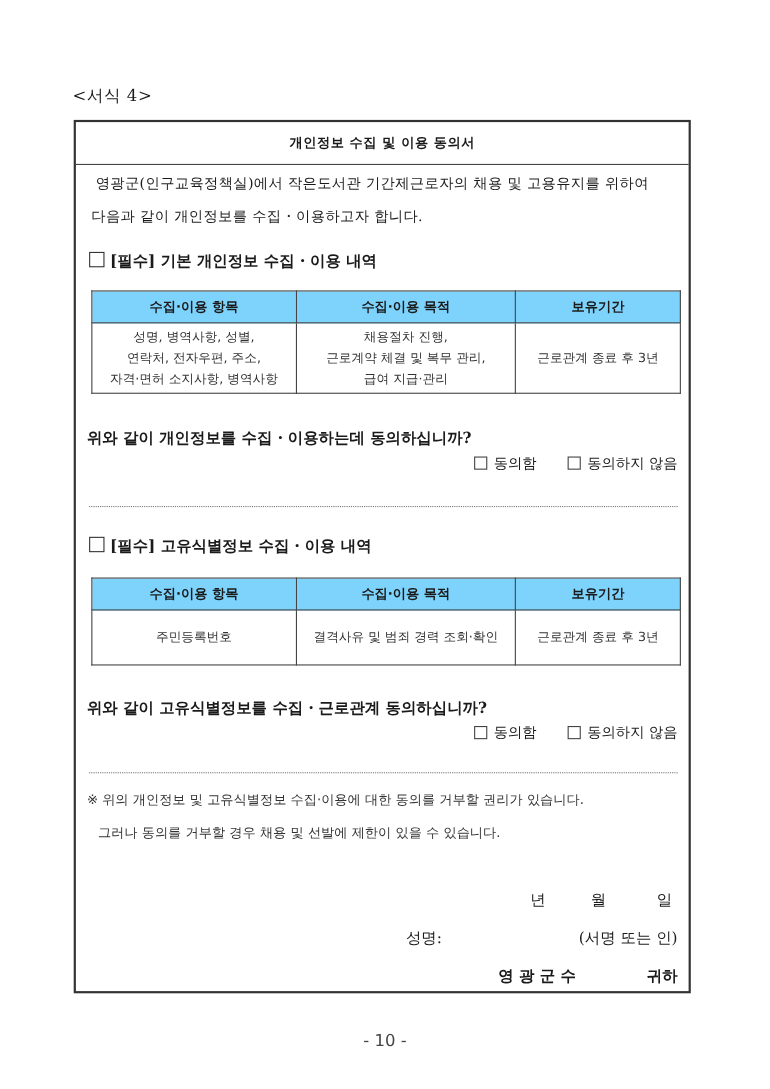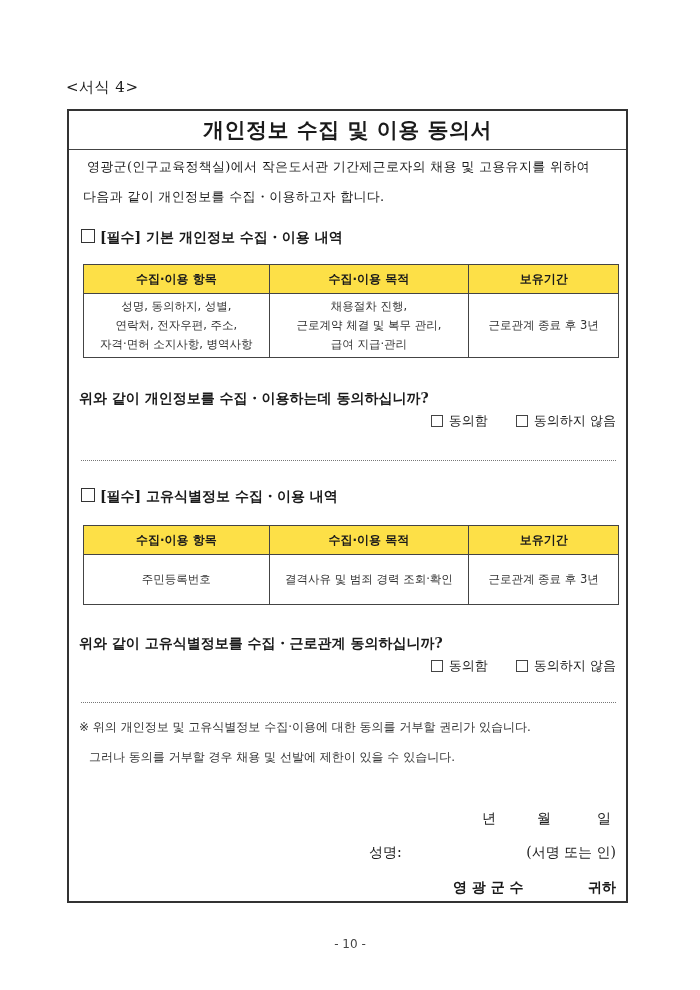--- a/index.html
+++ b/index.html
@@ -8,43 +8,43 @@
     font-family: "DejaVu Serif", "Liberation Serif", serif; color: #1a1a1a;
     overflow: hidden;
   }
   .form-label { position: absolute; left: 66px; top: 78px; font-size: 15px; letter-spacing: 0.5px; }
   .frame {
     position: absolute; left: 67px; top: 109px; width: 561px; height: 794px;
     border: 2px solid #333; box-sizing: border-box;
   }
   .title-bar {
     height: 38px; border-bottom: 1px solid #444; display: flex; align-items: center; justify-content: center;
-    font-family: "DejaVu Sans", "Liberation Sans", sans-serif; font-weight: bold; font-size: 21px; letter-spacing: 0.5px;
+    font-family: "DejaVu Sans", "Liberation Sans", sans-serif; font-weight: bold; font-size: 12px; letter-spacing: 0.5px;
   }
   .abs { position: absolute; }
   .intro { left: 18px; font-size: 13px; letter-spacing: 0.3px; white-space: nowrap; }
   .section-head { left: 12px; font-size: 14px; font-weight: bold; white-space: nowrap; }
   .question { left: 10px; font-size: 14px; font-weight: bold; white-space: nowrap; margin-top: 12px; }
   .choices { right: 10px; font-size: 13px; display: flex; gap: 28px; white-space: nowrap; }
   .choice { display: flex; align-items: center; gap: 6px; }
   .box {
     display: inline-block; width: 10px; height: 10px; border: 1px solid #444; background: #fff;
   }
   .box-lg { width: 12px; height: 12px; border: 1.3px solid #333; margin-right: 5px; vertical-align: -1px; }
   .dotted { left: 12px; right: 10px; border-top: 1.5px dotted #777; height: 0; }
   table {
     position: absolute; left: 14px; width: 536px; border-collapse: collapse;
     font-family: "DejaVu Sans", "Liberation Sans", sans-serif; font-size: 11.5px;
   }
   th, td { border: 1px solid #444; text-align: center; }
-  th { background: #fde047; font-weight: bold; height: 26px; font-size: 12px; }
+  th { background: #7dd3fc; font-weight: bold; height: 26px; font-size: 12px; }
   td { line-height: 19px; color: #333; }
   .notice { left: 10px; font-family: "DejaVu Sans", "Liberation Sans", sans-serif; font-size: 12px; color: #333; white-space: nowrap; }
   .sig { font-size: 14px; white-space: nowrap; }
-  .page-num { position: absolute; left: 0; right: 0; top: 937px; text-align: center; font-family: "DejaVu Sans", "Liberation Sans", sans-serif; font-size: 12px; color: #444; }
+  .page-num { position: absolute; left: 0; right: 0; top: 937px; text-align: center; font-family: "DejaVu Sans", "Liberation Sans", sans-serif; font-size: 15px; color: #444; }
 </style>
 </head>
 <body>
 
 <div class="form-label">&lt;서식 4&gt;</div>
 
 <div class="frame">
   <div class="title-bar">개인정보 수집 및 이용 동의서</div>
 
   <div class="abs intro" style="top:47px;">영광군(인구교육정책실)에서 작은도서관 기간제근로자의 채용 및 고용유지를 위하여</div>
@@ -61,21 +61,21 @@
         <col style="width:150px">
       </colgroup>
     <tbody>
         <tr>
       <th>수집·이용 항목</th>
       <th>수집·이용 목적</th>
       <th>보유기간</th>
     </tr>
     <tr style="height:64px;">
       <td>
-        <div>성명, 동의하지, 성별,</div>
+        <div>성명, 병역사항, 성별,</div>
         <div>연락처, 전자우편, 주소,</div>
         <div>자격·면허 소지사항, 병역사항</div>
       </td>
       <td>
         <div>채용절차 진행,</div>
         <div>근로계약 체결 및 복무 관리,</div>
         <div>급여 지급·관리</div>
       </td>
       <td>근로관계 종료 후 3년</td>
     </tr>

